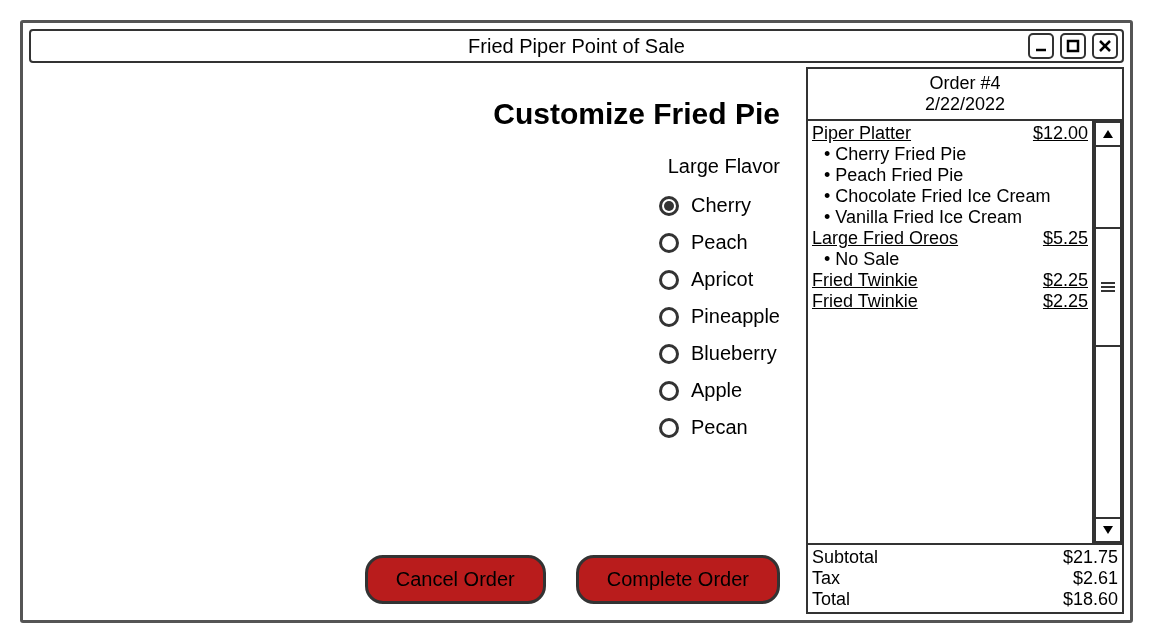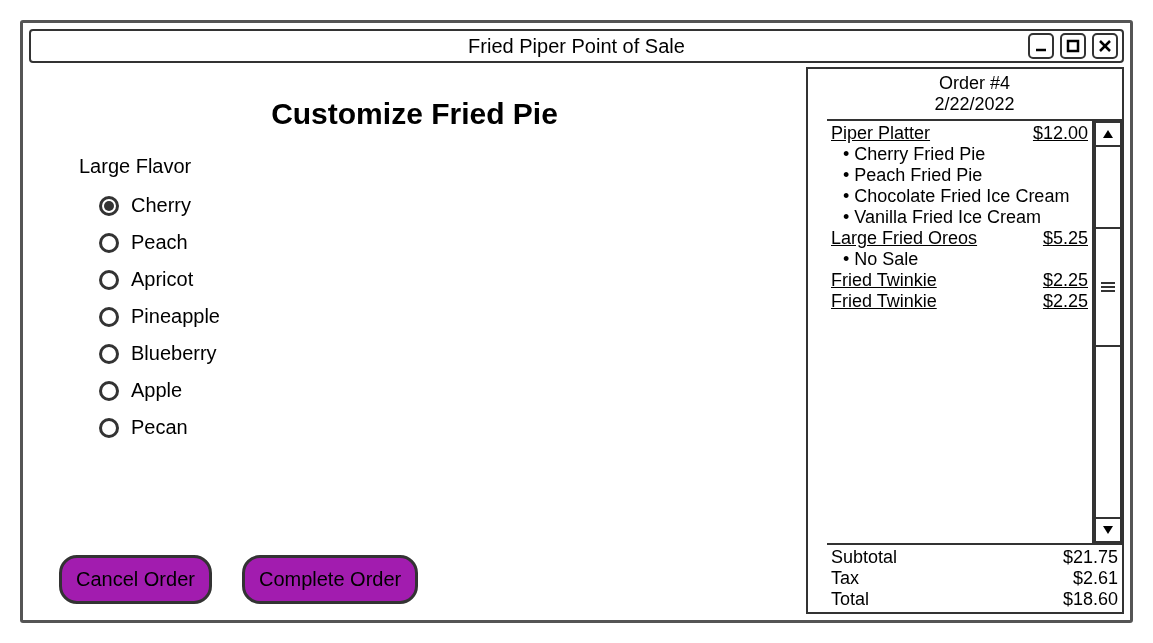--- a/index.html
+++ b/index.html
@@ -59,20 +59,21 @@
     flex: 1;
     display: flex;
     gap: 6px;
     min-height: 0;
   }
   .left-panel {
     flex: 1;
     display: flex;
     flex-direction: column;
     padding: 10px 20px 10px 20px;
+    align-items: flex-end;
   }
   .panel-title {
     text-align: center;
     font-size: 30px;
     font-weight: 600;
     margin: 20px 0 24px 0;
   }
   .section-label {
     font-size: 20px;
     margin-left: 30px;
@@ -111,32 +112,31 @@
   }
   .button-row {
     display: flex;
     gap: 30px;
     margin-top: 20px;
     margin-left: 10px;
   }
   .action-btn {
     border: 3px solid #333;
     border-radius: 18px;
-    padding: 10px 14px;
+    padding: 10px 28px;
     font-size: 20px;
     cursor: pointer;
-    background: #a21caf;
+    background: #b91c1c;
     white-space: nowrap;
   }
   .right-panel {
     width: 318px;
     border: 2px solid #333;
     display: flex;
     flex-direction: column;
-    padding-left: 19px;
   }
   .order-header {
     border-bottom: 2px solid #333;
     text-align: center;
     padding: 4px 0;
     font-size: 18px;
   }
   .order-body {
     flex: 1;
     display: flex;

